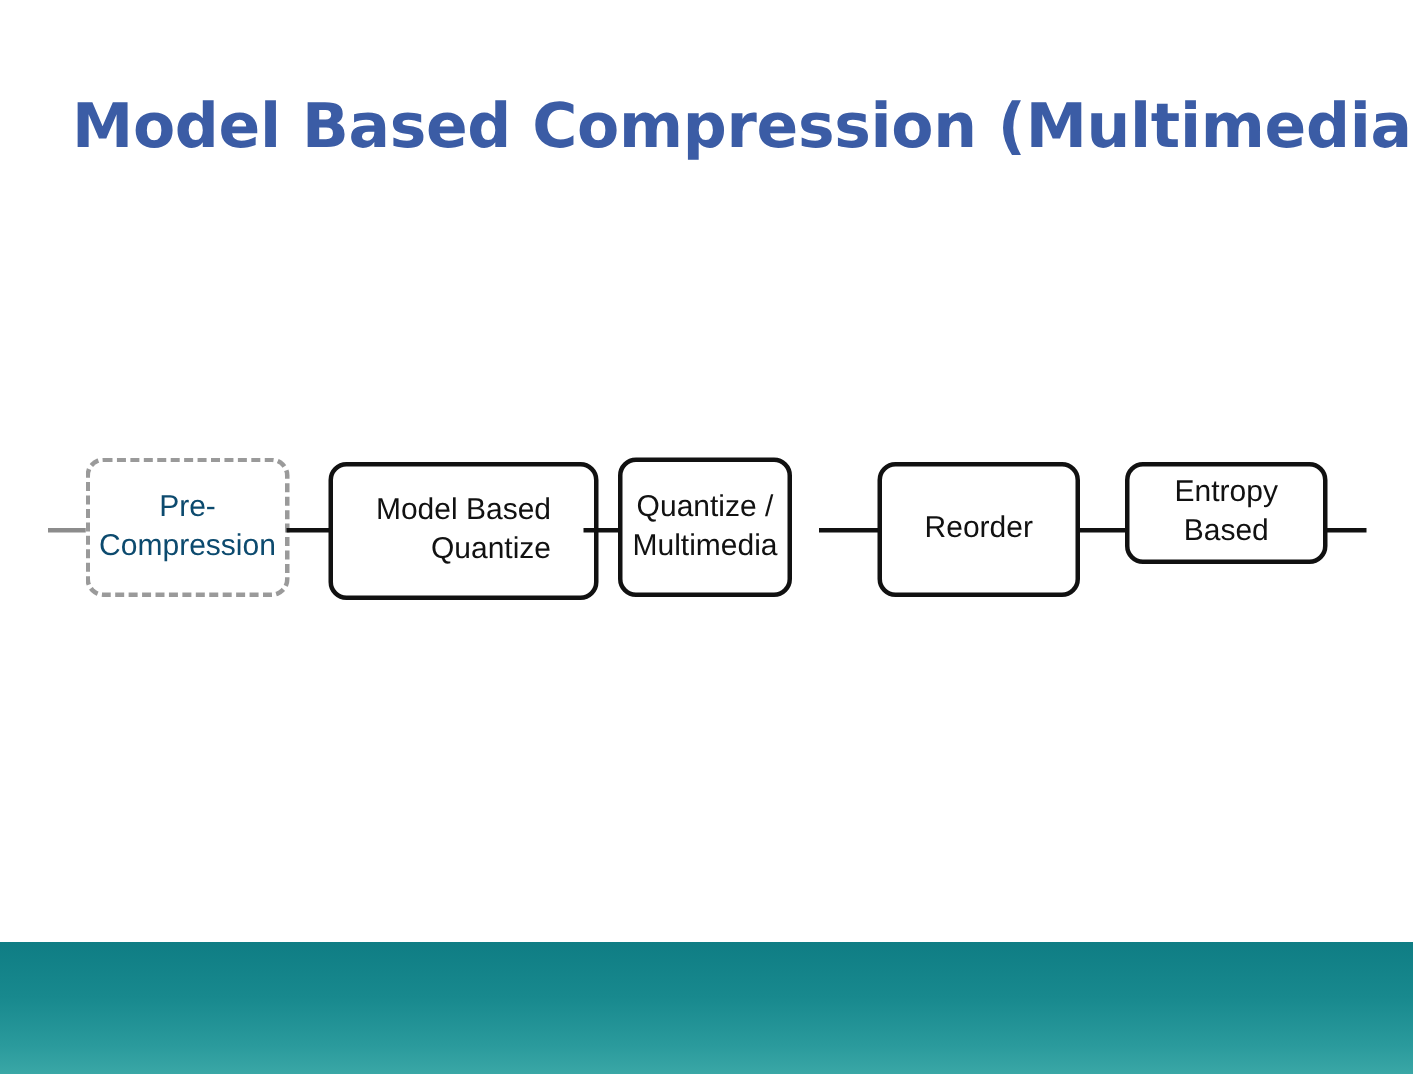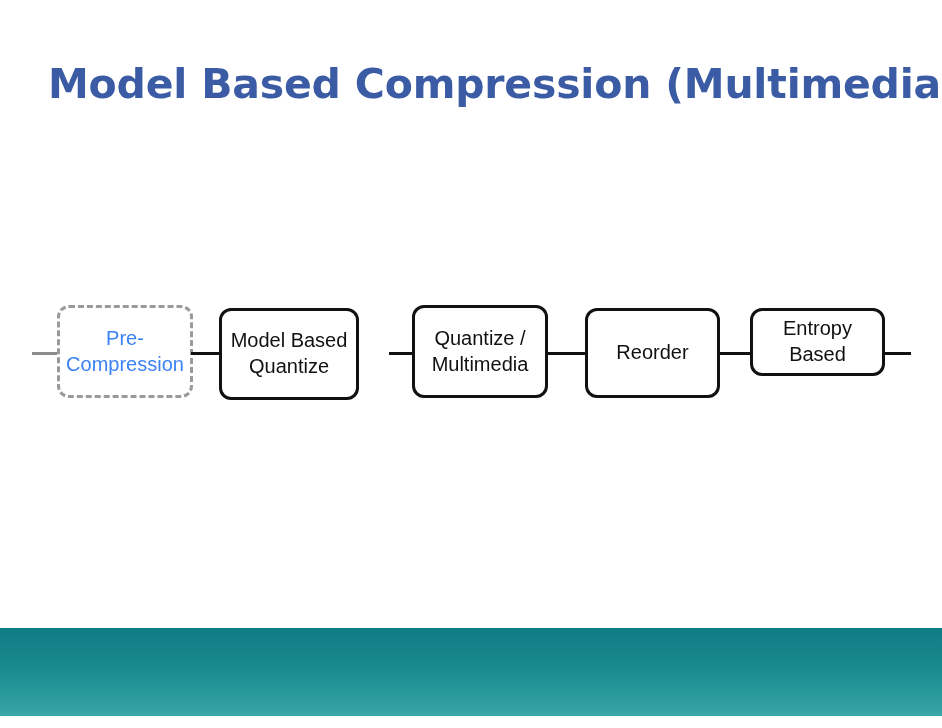--- a/index.html
+++ b/index.html
@@ -49,21 +49,21 @@
     align-items: center;
     justify-content: center;
     text-align: center;
     font-family: "Liberation Sans", sans-serif;
     font-size: 20px;
     line-height: 1.28;
     color: #111111;
   }
   .pbox.dashed {
     border: 3px dashed #9a9a9a;
-    color: #3b82f6;
+    color: #0c4a6e;
   }
   .pbox .lbl { display: block; padding: 0 6px; }
 
   .conn {
     position: absolute;
     height: 3px;
     background: #111111;
   }
   .conn.gray { background: #8c8c8c; }
 
@@ -90,30 +90,30 @@
 
     <div class="pbox dashed" style="left:57px; top:305px; width:136px; height:93px;">
       <span class="lbl">
         <span>Pre-</span><br>
         <span>Compression</span>
       </span>
     </div>
 
     <div class="conn" style="left:191px; top:352px; width:30px;"></div>
 
-    <div class="pbox" style="left:219px; top:308px; width:140px; height:92px;">
+    <div class="pbox" style="left:219px; top:308px; width:180px; height:92px;text-align:right;">
       <span class="lbl">
         <span>Model Based</span><br>
         <span>Quantize</span>
       </span>
     </div>
 
     <div class="conn" style="left:389px; top:352px; width:26px;"></div>
 
-    <div class="pbox" style="left:412px; top:305px; width:136px; height:93px;">
+    <div class="pbox" style="left:412px; top:305px; width:116px; height:93px;">
       <span class="lbl">
         <span>Quantize /</span><br>
         <span>Multimedia</span>
       </span>
     </div>
 
     <div class="conn" style="left:546px; top:352px; width:42px;"></div>
 
     <div class="pbox" style="left:585px; top:308px; width:135px; height:90px;">
       <span class="lbl">

